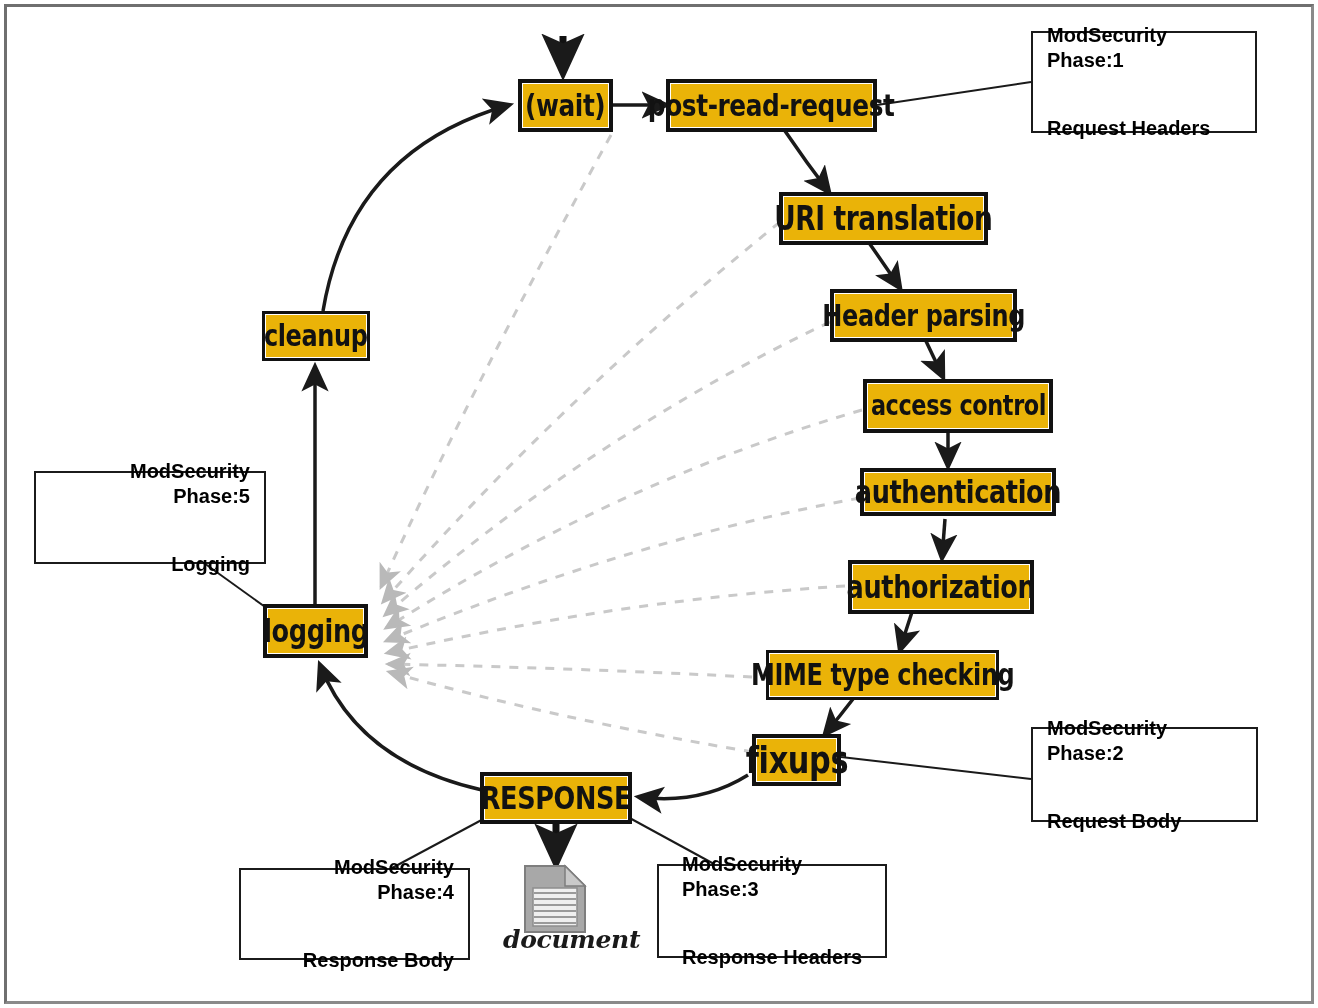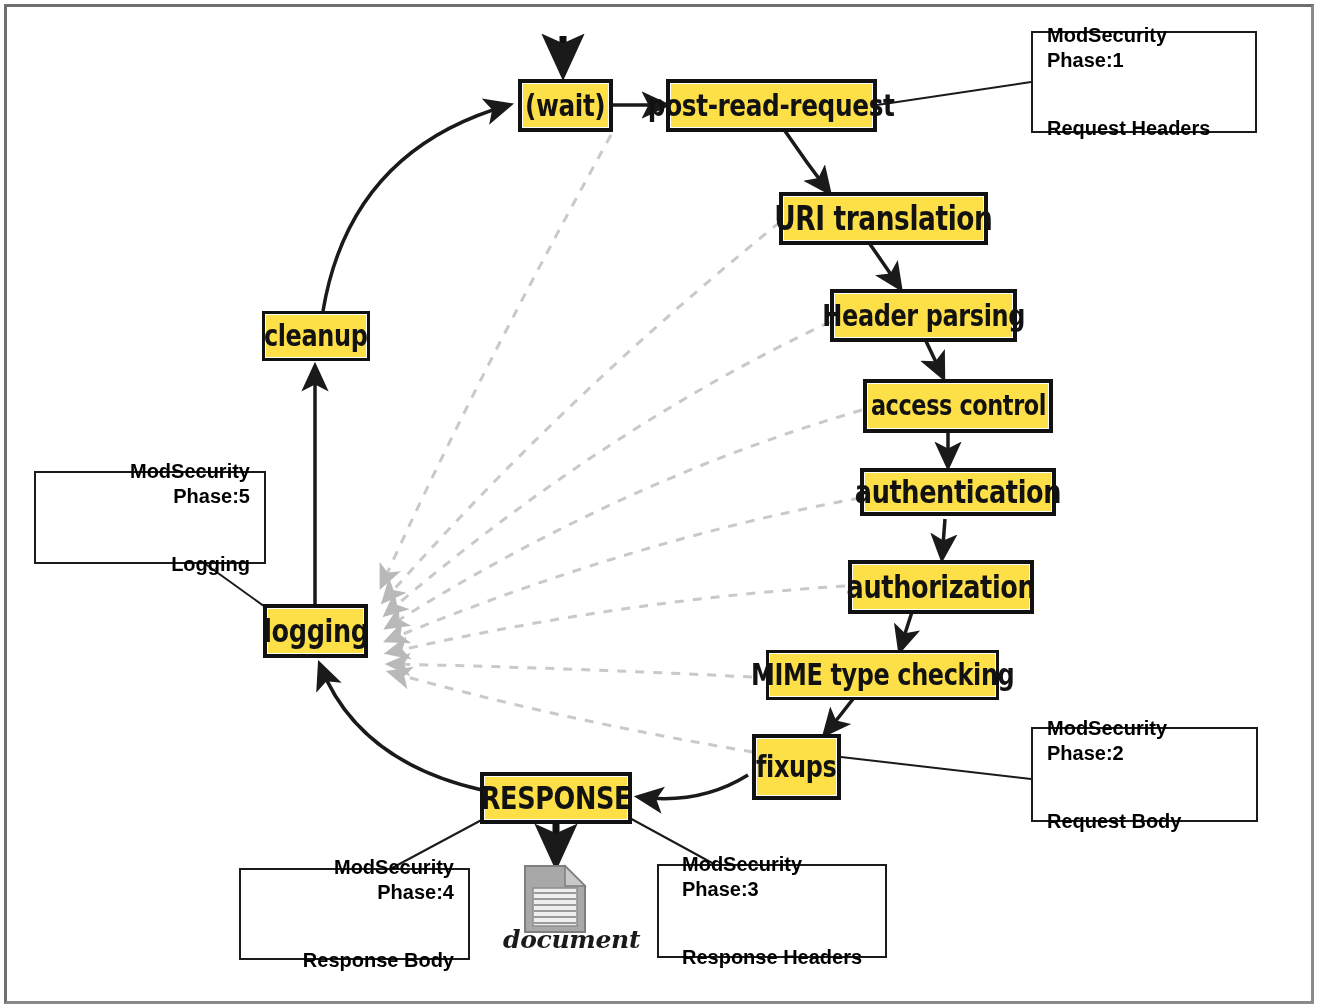--- a/index.html
+++ b/index.html
@@ -37,21 +37,21 @@
     left: 0; top: 0;
     width: 1318px;
     height: 1008px;
     pointer-events: none;
   }
 
   
   .node {
     position: absolute;
     box-sizing: border-box;
-    background: #fde047;
+    background: #eab308;
     border: 4px solid #111111;
     display: flex;
     align-items: center;
     justify-content: center;
     font-family: "DejaVu Sans", sans-serif;
     font-weight: bold;
     color: #121212;
     letter-spacing: -0.5px;
     white-space: nowrap;
     box-shadow: 0 0 0 1px #ffffff inset;
@@ -191,21 +191,21 @@
   </div>
 
   <div class="node" style="left:848px; top:560px; width:186px; height:54px; font-size:32px;">
     <span class="lbl">authorization</span>
   </div>
 
   <div class="node thin" style="left:766px; top:650px; width:233px; height:50px; font-size:30px;">
     <span class="lbl">MIME type checking</span>
   </div>
 
-  <div class="node" style="left:752px; top:734px; width:89px; height:66px; font-size:30px;">
+  <div class="node" style="left:752px; top:734px; width:89px; height:52px; font-size:38px;">
     <span class="lbl">fixups</span>
   </div>
 
   <div class="node" style="left:480px; top:772px; width:152px; height:52px; font-size:32px;">
     <span class="lbl">RESPONSE</span>
   </div>
 
   <div class="node" style="left:263px; top:604px; width:105px; height:54px; font-size:32px;">
     <span class="lbl">logging</span>
   </div>

